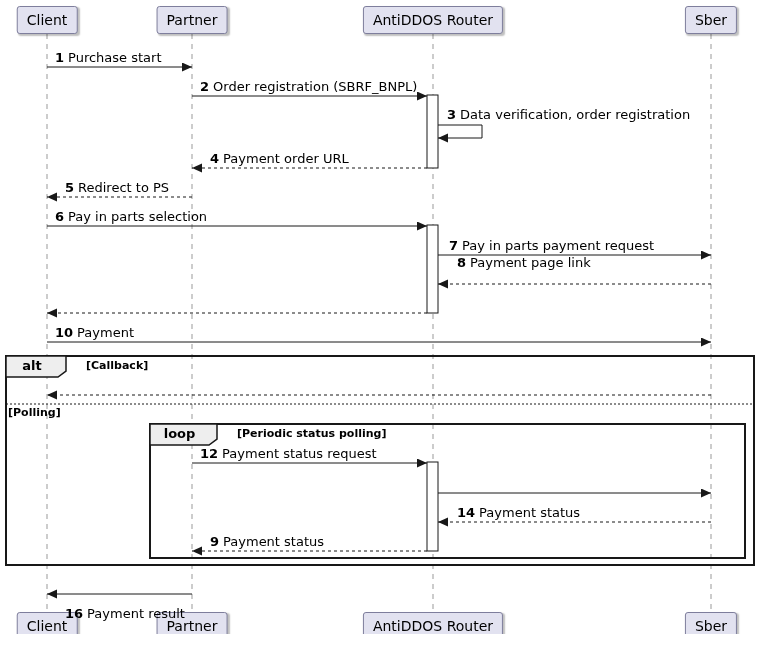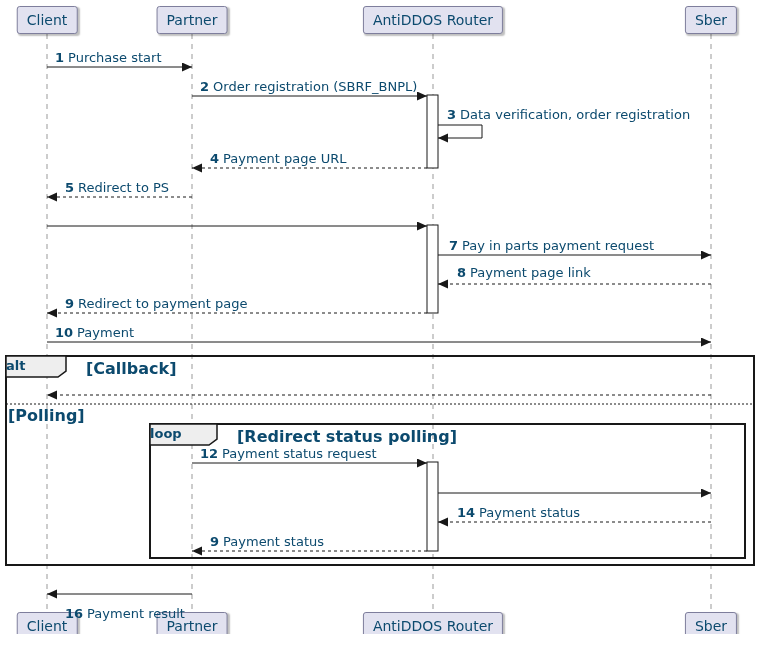--- a/index.html
+++ b/index.html
@@ -1,21 +1,21 @@
 <!DOCTYPE html>
 <html style="--participant-fill: #E2E2F0; --participant-border: #7e7e9c; --frame-border: #181818; --header-fill: #EEEEEE; --line-color: #181818; --lifeline-color: #999999;"><head>
 <meta charset="utf-8">
 <style>
   html,body{margin:0;padding:0;background:#ffffff;}
   #canvas{
     position:relative;
     width:760px;height:634px;
     background:#ffffff;
     font-family:"DejaVu Sans", sans-serif;
-    color:#0c4a6e;
+    color:#000000;
     overflow:hidden;
   }
   #canvas svg{position:absolute;left:0;top:0;}
   .lifeline{stroke:var(--lifeline-color,#999);stroke-width:1;stroke-dasharray:5,5;fill:none;}
   .msg{stroke:var(--line-color,#181818);stroke-width:1;fill:none;}
   .msg.dashed{stroke-dasharray:3,3;}
   .frame{stroke:var(--frame-border,#181818);stroke-width:2;fill:none;}
   .pentagon{fill:var(--header-fill,#eee);stroke:var(--frame-border,#181818);stroke-width:1.5;}
   .activation{fill:#ffffff;stroke:var(--line-color,#181818);stroke-width:1;}
   .divider{stroke:var(--line-color,#181818);stroke-width:1;stroke-dasharray:2,2;fill:none;}
@@ -30,25 +30,25 @@
     box-shadow:1.5px 1.5px 1.5px rgba(0,0,0,0.25);
     font-size:14px;white-space:nowrap;
   }
   .msg-label{
     position:absolute;
     font-size:13px;line-height:15px;white-space:nowrap;
   }
   .msg-label b{margin-right:4px;}
   .frame-kw{
     position:absolute;
-    font-size:13px;font-weight:bold;text-align:left;white-space:nowrap;
+    font-size:13px;font-weight:bold;text-align:center;white-space:nowrap;
   }
   .frame-cond{
     position:absolute;
-    font-size:16px;font-weight:bold;white-space:nowrap;
+    font-size:11px;font-weight:bold;white-space:nowrap;
   }
 </style>
 </head>
 <body>
 
 <div id="canvas">
 
   <svg width="760" height="646">
     <defs>
       <marker id="ah" orient="auto" markerUnits="userSpaceOnUse" markerWidth="12" markerHeight="10" refX="10" refY="4.5">
@@ -96,30 +96,30 @@
   <div class="pbox" style="left:711px;top:6px"><span>Sber</span></div>
 
   <div class="pbox" style="left:47px;top:612px"><span>Client</span></div>
   <div class="pbox" style="left:192px;top:612px"><span>Partner</span></div>
   <div class="pbox" style="left:433px;top:612px"><span>AntiDDOS Router</span></div>
   <div class="pbox" style="left:711px;top:612px"><span>Sber</span></div>
 
   <div class="msg-label" style="left:55px;top:50px"><b>1</b><span>Purchase start</span></div>
   <div class="msg-label" style="left:200px;top:79px"><b>2</b><span>Order registration (SBRF_BNPL)</span></div>
   <div class="msg-label" style="left:447px;top:107px"><b>3</b><span>Data verification, order registration</span></div>
-  <div class="msg-label" style="left:210px;top:151px"><b>4</b><span>Payment page URL</span></div>
+  <div class="msg-label" style="left:210px;top:151px"><b>4</b><span>Payment order URL</span></div>
   <div class="msg-label" style="left:65px;top:180px"><b>5</b><span>Redirect to PS</span></div>
+  <div class="msg-label" style="left:55px;top:209px"><b>6</b><span>Pay in parts selection</span></div>
   <div class="msg-label" style="left:449px;top:238px"><b>7</b><span>Pay in parts payment request</span></div>
-  <div class="msg-label" style="left:457px;top:265px"><b>8</b><span>Payment page link</span></div>
-  <div class="msg-label" style="left:65px;top:296px"><b>9</b><span>Redirect to payment page</span></div>
+  <div class="msg-label" style="left:457px;top:255px"><b>8</b><span>Payment page link</span></div>
   <div class="msg-label" style="left:55px;top:325px"><b>10</b><span>Payment</span></div>
   <div class="msg-label" style="left:200px;top:446px"><b>12</b><span>Payment status request</span></div>
   <div class="msg-label" style="left:457px;top:505px"><b>14</b><span>Payment status</span></div>
   <div class="msg-label" style="left:210px;top:534px"><b>9</b><span>Payment status</span></div>
   <div class="msg-label" style="left:65px;top:606px"><b>16</b><span>Payment result</span></div>
 
   <div class="frame-kw" style="left:6px;top:358px;width:52px">alt</div>
   <div class="frame-cond" style="left:86px;top:359px">[Callback]</div>
   <div class="frame-cond" style="left:8px;top:406px">[Polling]</div>
   <div class="frame-kw" style="left:150px;top:426px;width:59px">loop</div>
-  <div class="frame-cond" style="left:237px;top:427px">[Redirect status polling]</div>
+  <div class="frame-cond" style="left:237px;top:427px">[Periodic status polling]</div>
 
 </div>
 
 </body></html>

